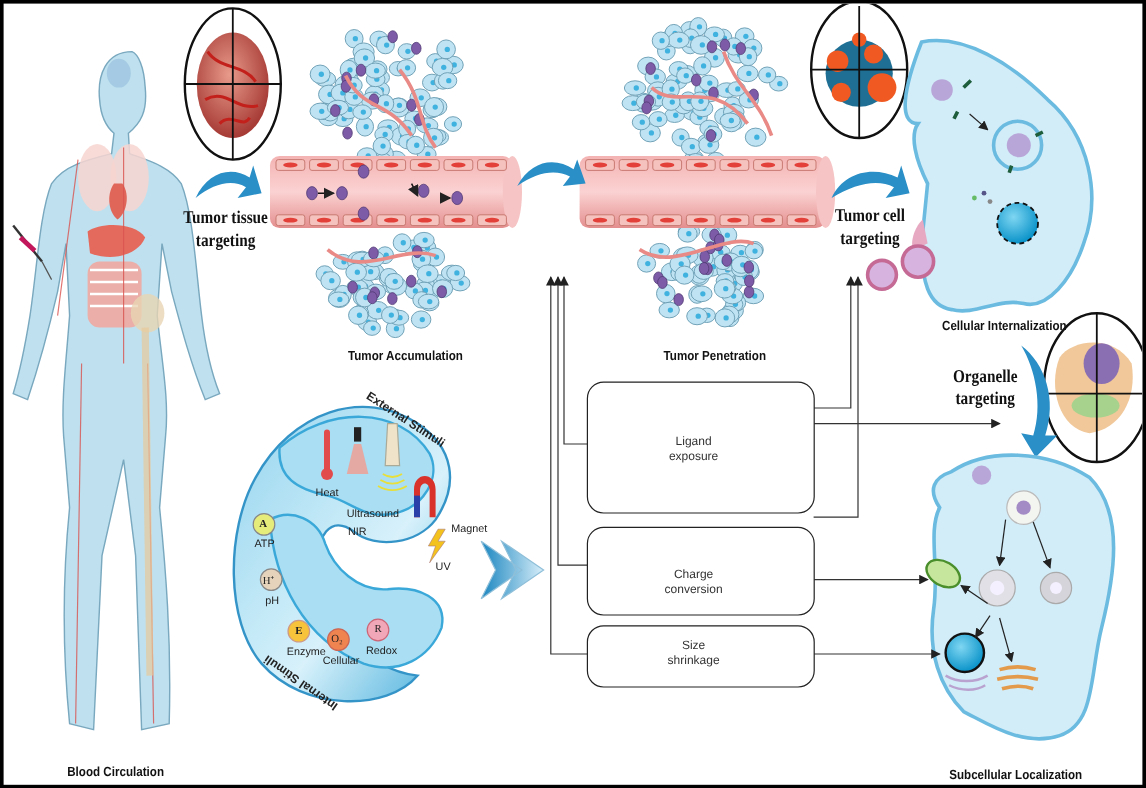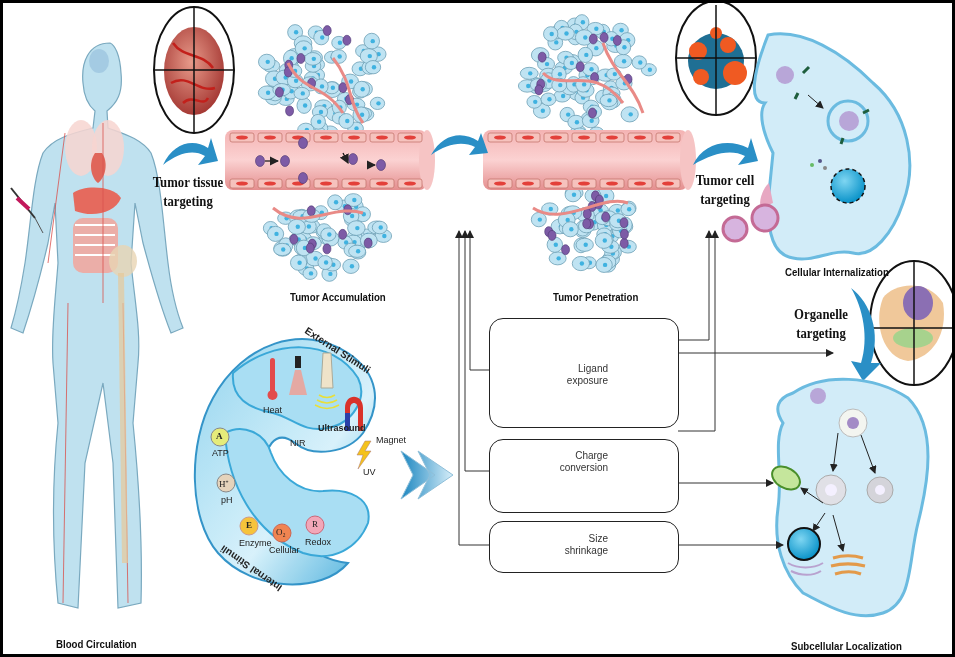--- a/index.html
+++ b/index.html
@@ -2,21 +2,21 @@
 <html><head>
 <meta charset="utf-8">
 <style>
   html,body{margin:0;padding:0;background:#fff;}
   body{width:955px;height:657px;overflow:hidden;font-family:"Liberation Sans",sans-serif;}
   #frame{position:absolute;left:0;top:0;width:949px;height:651px;border:3px solid #000;background:#fff;overflow:hidden;}
   svg{position:absolute;left:0;top:0;}
   .lbl{position:absolute;font-family:"Liberation Sans",sans-serif;font-weight:bold;font-size:11px;color:#111;white-space:nowrap;transform:scaleX(0.88);transform-origin:left top;}
   .serif{position:absolute;font-family:"Liberation Serif",serif;font-weight:bold;font-size:15px;color:#111;text-align:center;line-height:19px;transform:scaleX(0.85);}
   .small{position:absolute;font-family:"Liberation Sans",sans-serif;font-size:9px;color:#222;white-space:nowrap;}
-  .boxlbl{position:absolute;font-family:"Liberation Sans",sans-serif;font-size:10px;color:#333;text-align:right;line-height:12px;}
+  .boxlbl{position:absolute;font-family:"Liberation Sans",sans-serif;font-size:10px;color:#333;text-align:center;line-height:12px;}
   .pbox{position:absolute;border:1.5px solid #222;border-radius:14px;background:#fff;}
 </style>
 </head>
 <body>
 
 <div id="frame">
 
 <svg id="art" width="949" height="651" viewBox="0 0 949 651">
   <defs>
     <radialGradient id="sph" cx="40%" cy="35%" r="65%">
@@ -893,21 +893,21 @@
 </svg>
 
 <div class="pbox" style="left:486px;top:315px;width:188px;height:108px;"></div>
 <div class="pbox" style="left:486px;top:436px;width:188px;height:72px;"></div>
 <div class="pbox" style="left:486px;top:518px;width:188px;height:50px;"></div>
 
 <div class="boxlbl" style="left:545px;top:360px;width:60px;">
   <div>Ligand</div>
   <div>exposure</div>
 </div>
-<div class="boxlbl" style="left:545px;top:447px;width:60px;">
+<div class="boxlbl" style="left:545px;top:471px;width:60px;">
   <div>Charge</div>
   <div>conversion</div>
 </div>
 <div class="boxlbl" style="left:545px;top:530px;width:60px;">
   <div>Size</div>
   <div>shrinkage</div>
 </div>
 
 <div class="lbl" style="left:53px;top:635px;">Blood  Circulation</div>
 <div class="lbl" style="left:287px;top:288px;">Tumor Accumulation</div>
@@ -926,21 +926,21 @@
 <div class="serif" style="left:783px;top:302px;width:70px;">
   <div>Organelle</div>
   <div>targeting</div>
 </div>
 
 <div class="small" style="left:306px;top:322px;font-weight:bold;font-size:10px;transform:rotate(33deg);transform-origin:left top;">External Stimuli</div>
 <div class="small" style="left:212px;top:560px;font-weight:bold;font-size:10px;transform:rotate(215deg);transform-origin:center;">Internal Stimuli</div>
 
 <div class="small" style="left:260px;top:402px;">Heat</div>
 <div class="small" style="left:287px;top:403px;margin-top:32px;">NIR</div>
-<div class="small" style="left:315px;top:420px;font-weight:bold;">Ultrasound</div>
+<div class="small" style="left:286px;top:420px;">Ultrasound</div>
 <div class="small" style="left:338px;top:432px;padding-left:35px;">Magnet</div>
 <div class="small" style="left:360px;top:464px;">UV</div>
 
 <div class="small" style="left:213px;top:428px;font-family:'Liberation Serif',serif;font-weight:bold;">A</div>
 <div class="small" style="left:209px;top:445px;">ATP</div>
 <div class="small" style="left:216px;top:474px;font-family:'Liberation Serif',serif;">H⁺</div>
 <div class="small" style="left:218px;top:492px;">pH</div>
 <div class="small" style="left:243px;top:517px;font-family:'Liberation Serif',serif;font-weight:bold;">E</div>
 <div class="small" style="left:236px;top:535px;">Enzyme</div>
 <div class="small" style="left:273px;top:524px;font-family:'Liberation Serif',serif;">O₂</div>

